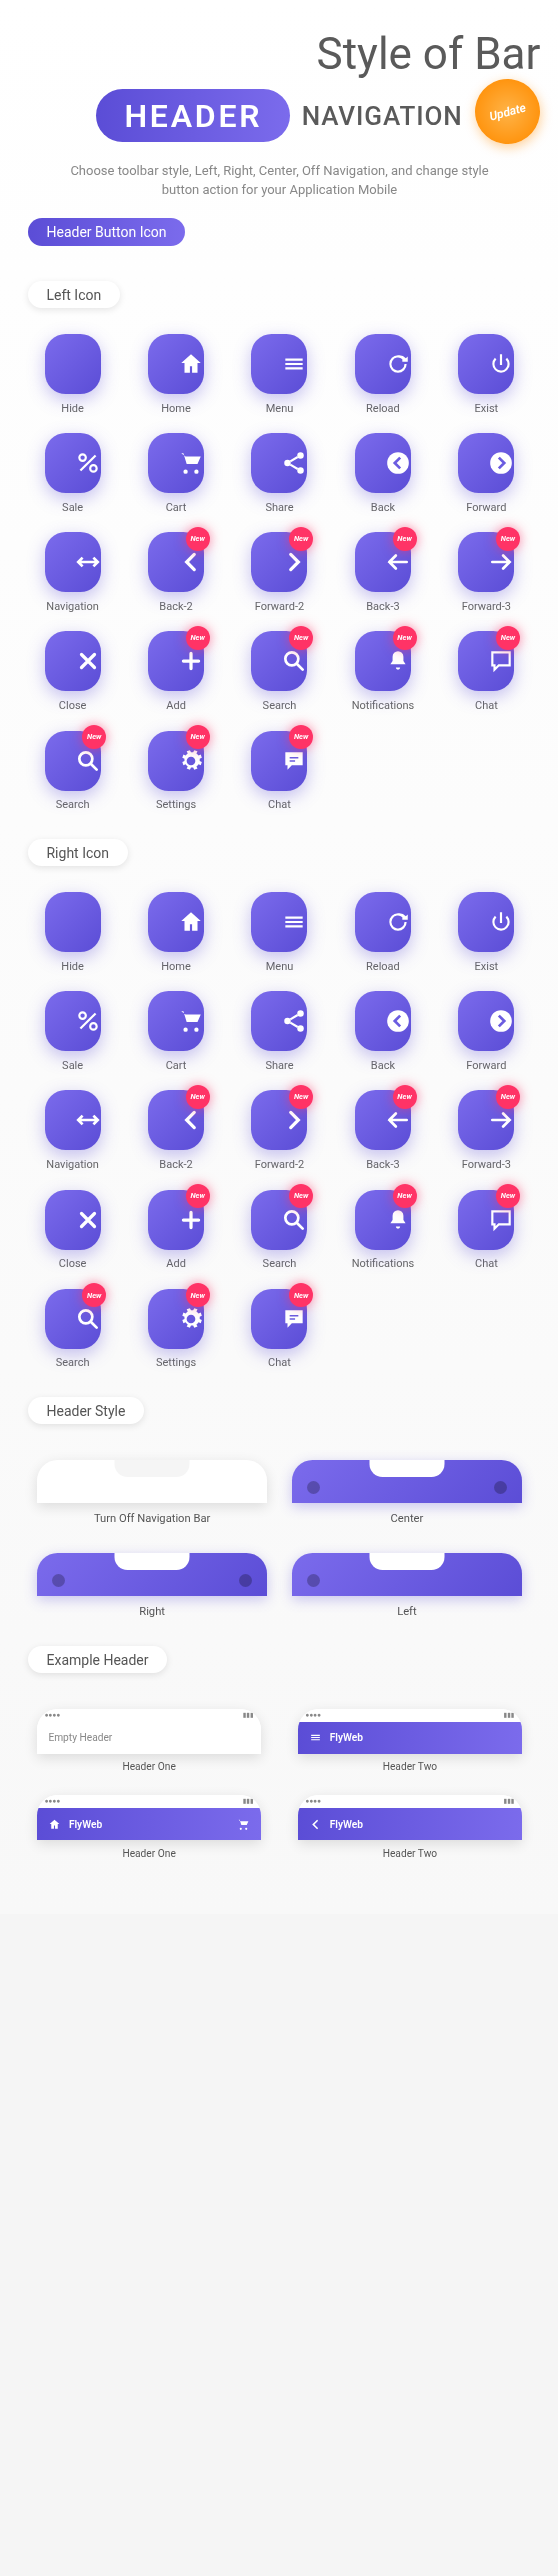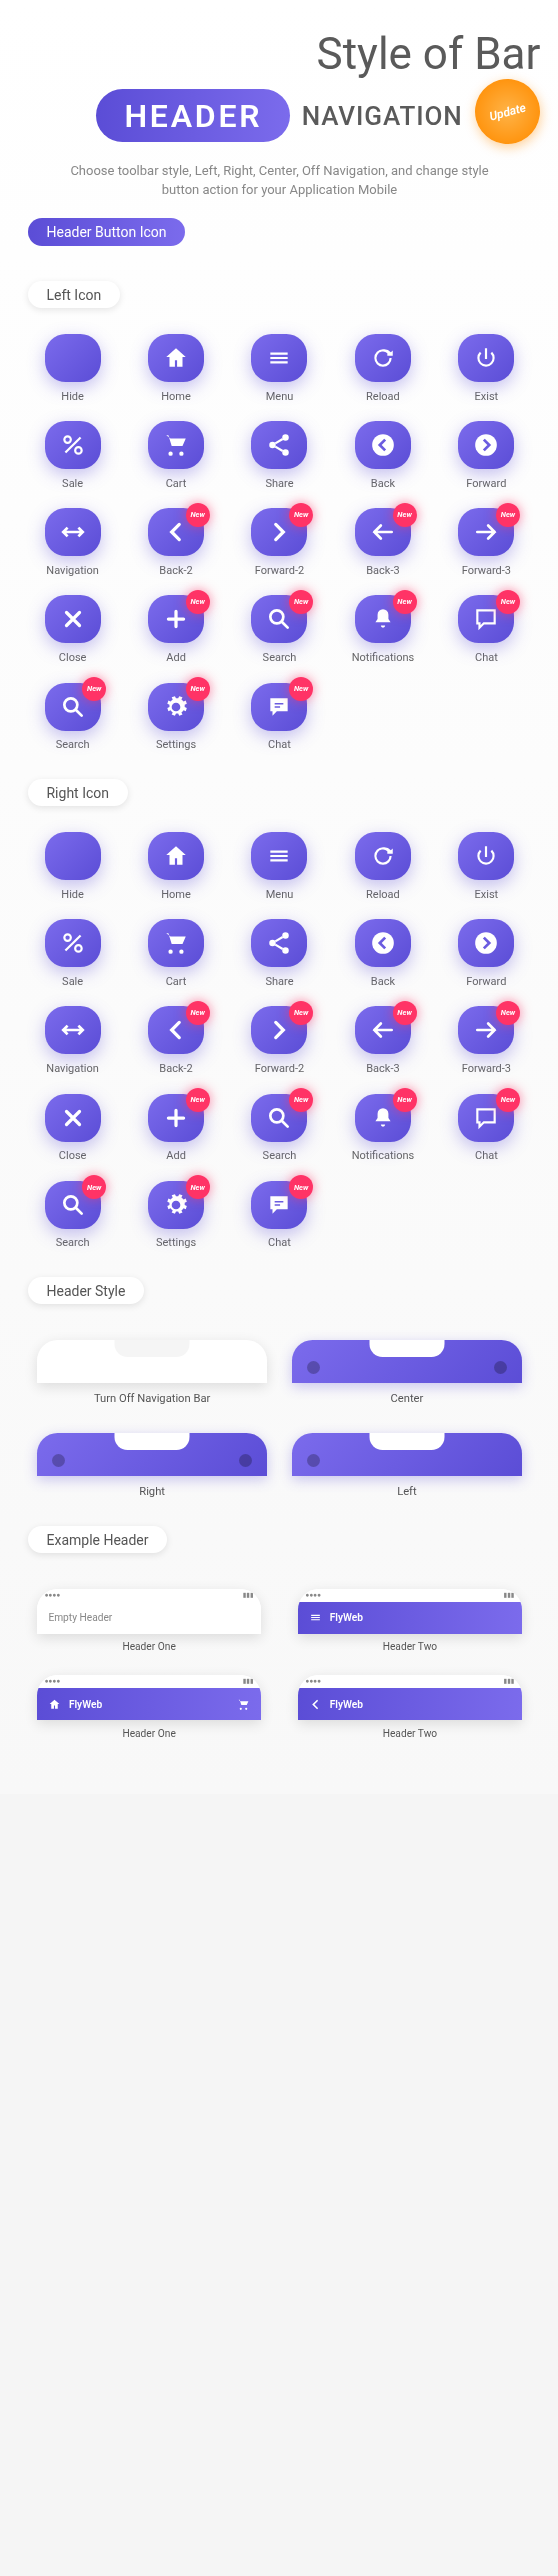--- a/index.html
+++ b/index.html
@@ -93,26 +93,26 @@
   }
   .icon-item {
     display: flex;
     flex-direction: column;
     align-items: center;
     gap: 7.5px;
     position: relative;
   }
   .icon-box {
     width: 56px;
-    height: 48px;
+    height: 60px;
     background: linear-gradient(135deg, #7b6bec 0%, #5b4dd6 100%);
     border-radius: 20.5px;
     display: flex;
     align-items: center;
-    justify-content: center;
+    justify-content: flex-end;
     box-shadow: 0 5.6px 17px rgba(91,77,214,0.35);
     position: relative;
   }
   .icon-box svg {
     width: 26px;
     height: 26px;
     fill: #fff;
   }
   .icon-label {
     font-size: 11px;

